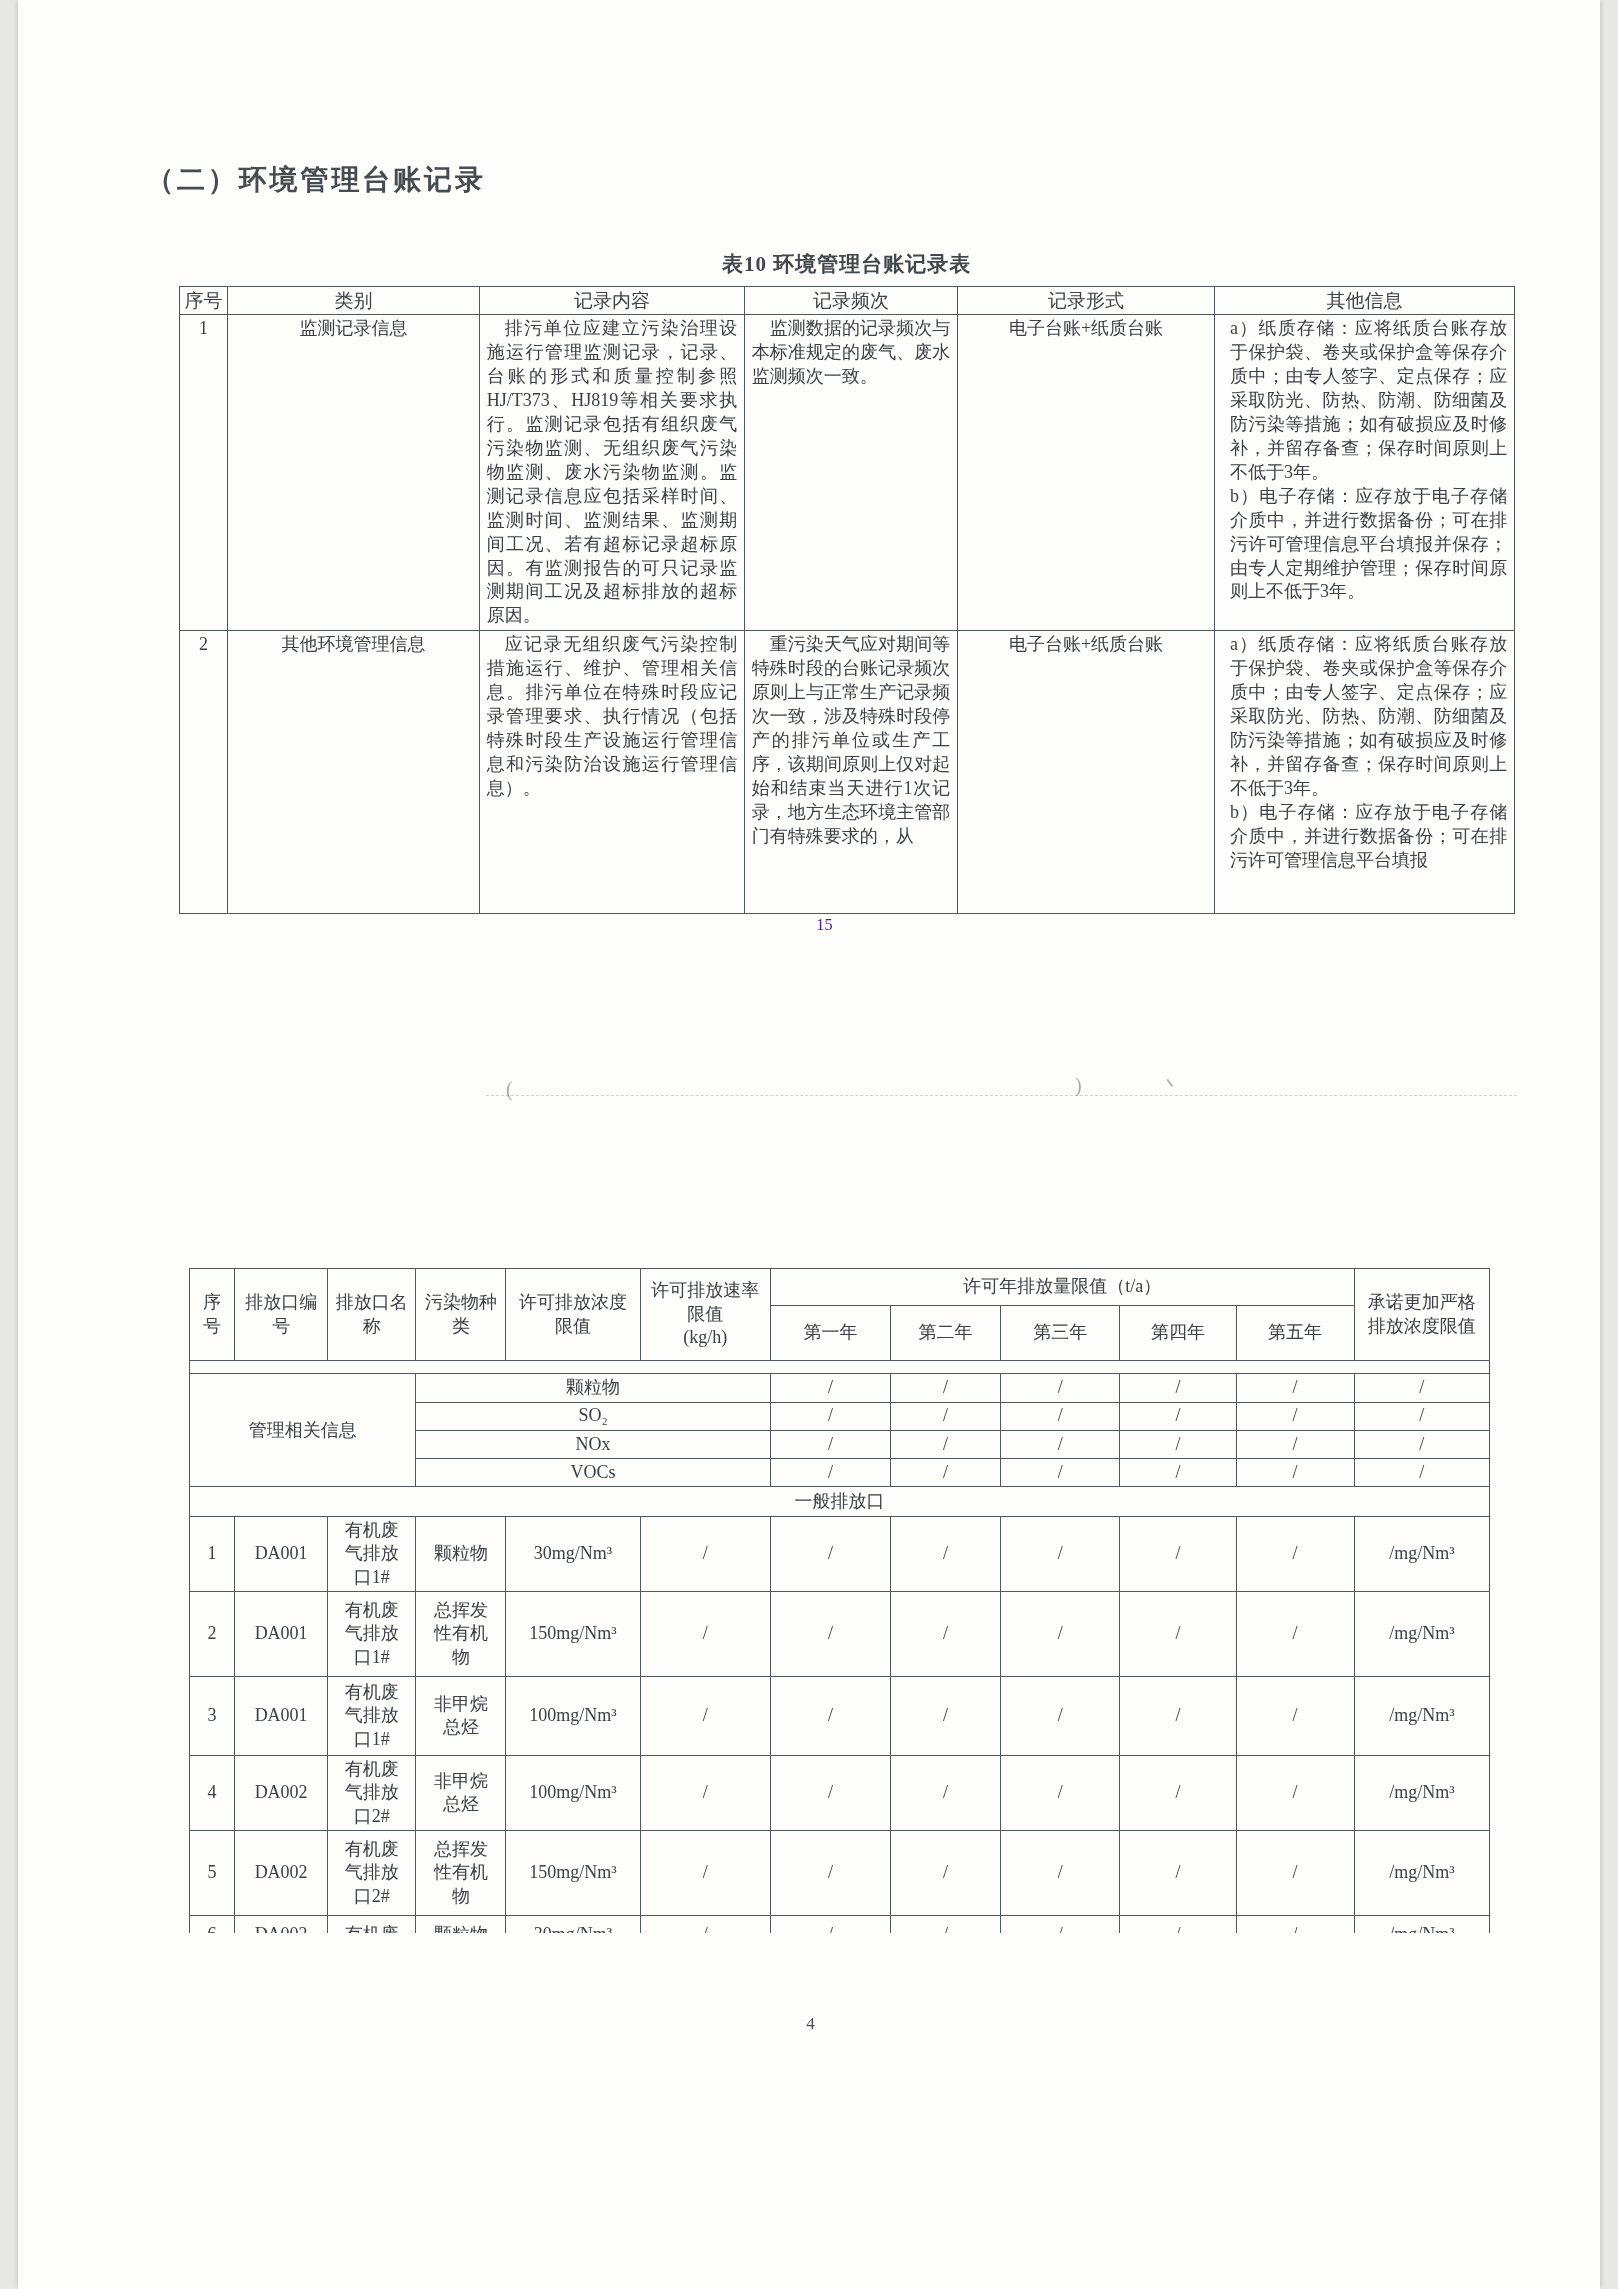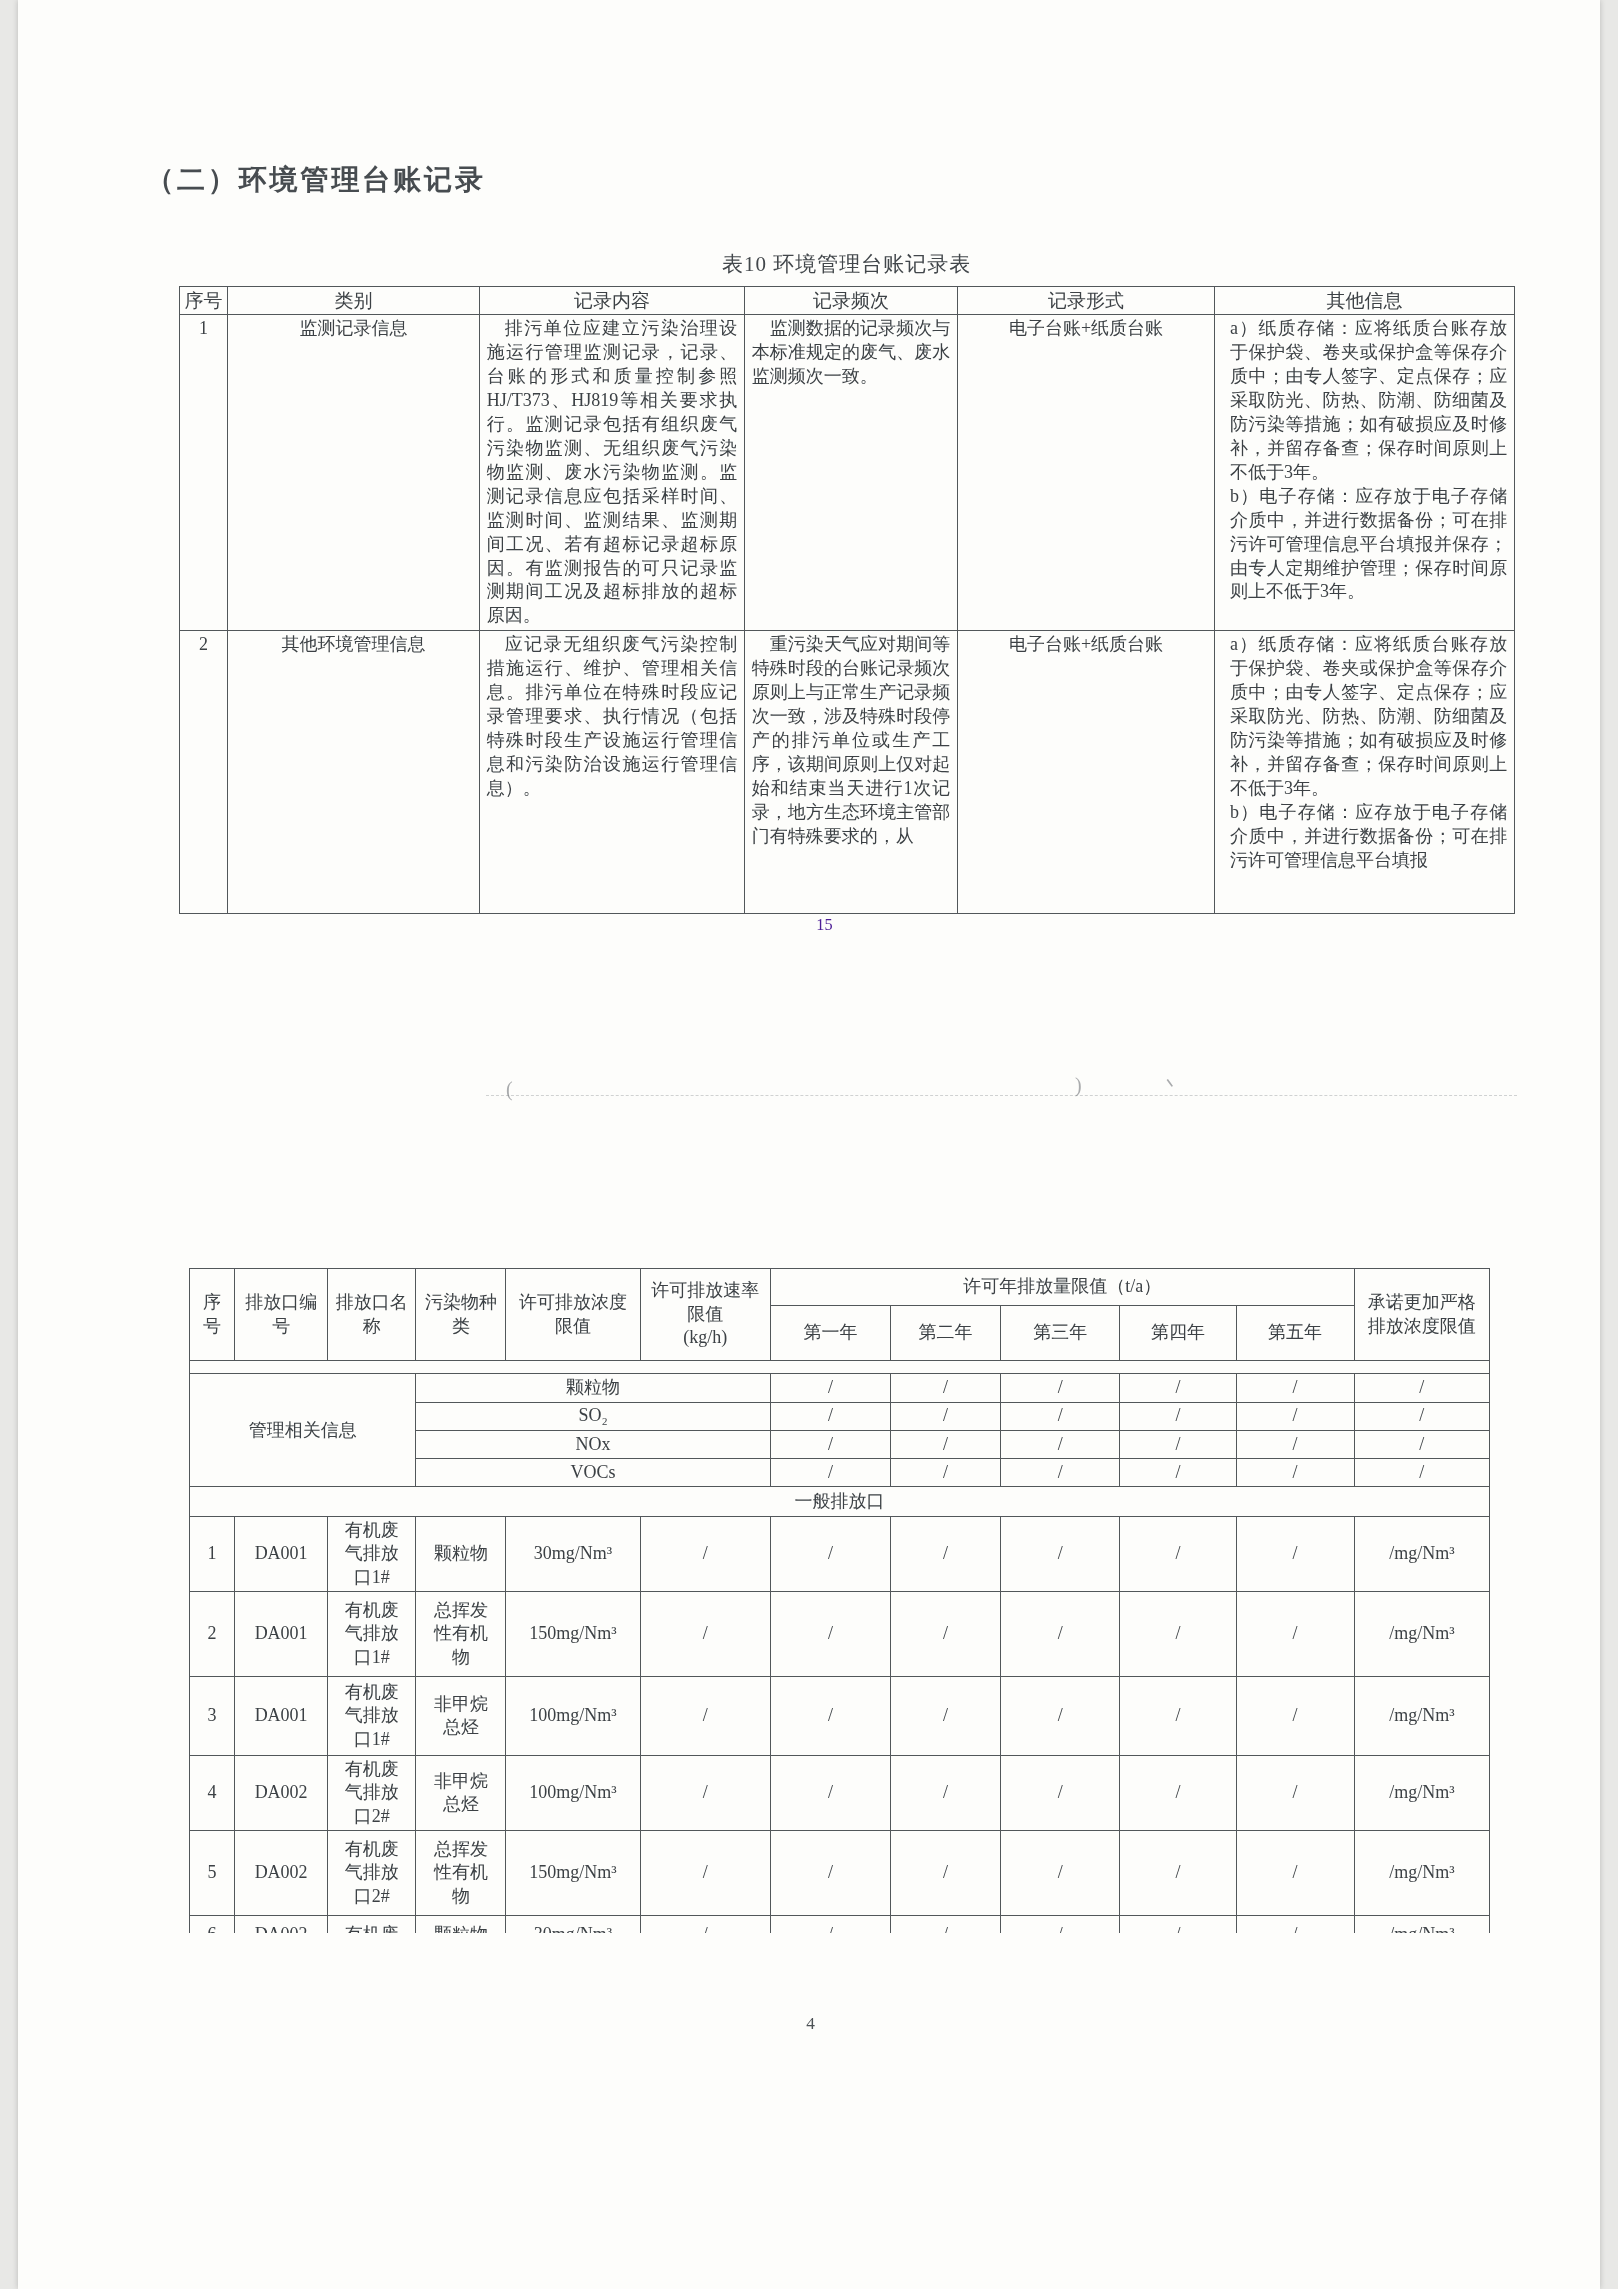--- a/index.html
+++ b/index.html
@@ -14,21 +14,21 @@
     box-shadow:0 0 5.8px rgba(0,0,0,.2);
   }
   
   .doc-heading{
     position:absolute;left:128px;top:161px;
     font-size:28px;font-weight:600;letter-spacing:2.9px;color:#474c50;
   }
   
   .t1-title{
     position:absolute;left:161px;top:250px;width:1335px;
-    text-align:center;font-size:21px;font-weight:400;letter-spacing:1px;color:#42474b;
+    text-align:center;font-size:21px;font-weight:700;letter-spacing:1px;color:#42474b;
   }
   table.t1{
     position:absolute;left:161px;top:286px;width:1335px;
     border-collapse:collapse;table-layout:fixed;
     font-size:18px;color:#3c4145;
     border:1.9px solid #52575a;
   }
   table.t1 th,table.t1 td{
     border:1px solid #52575a;
     vertical-align:top;

